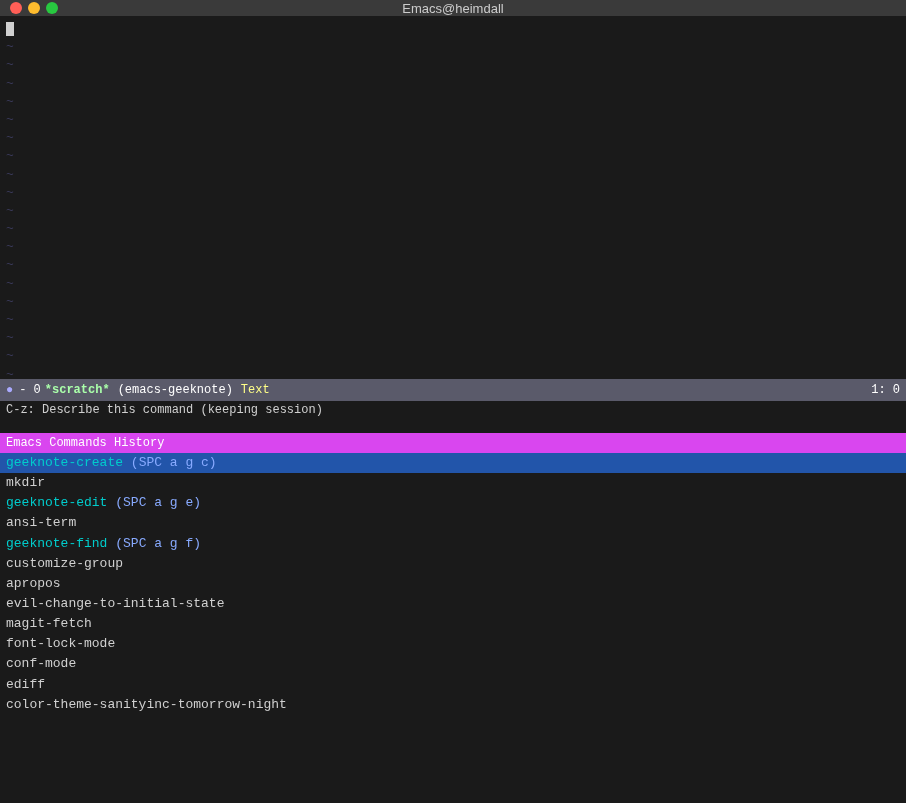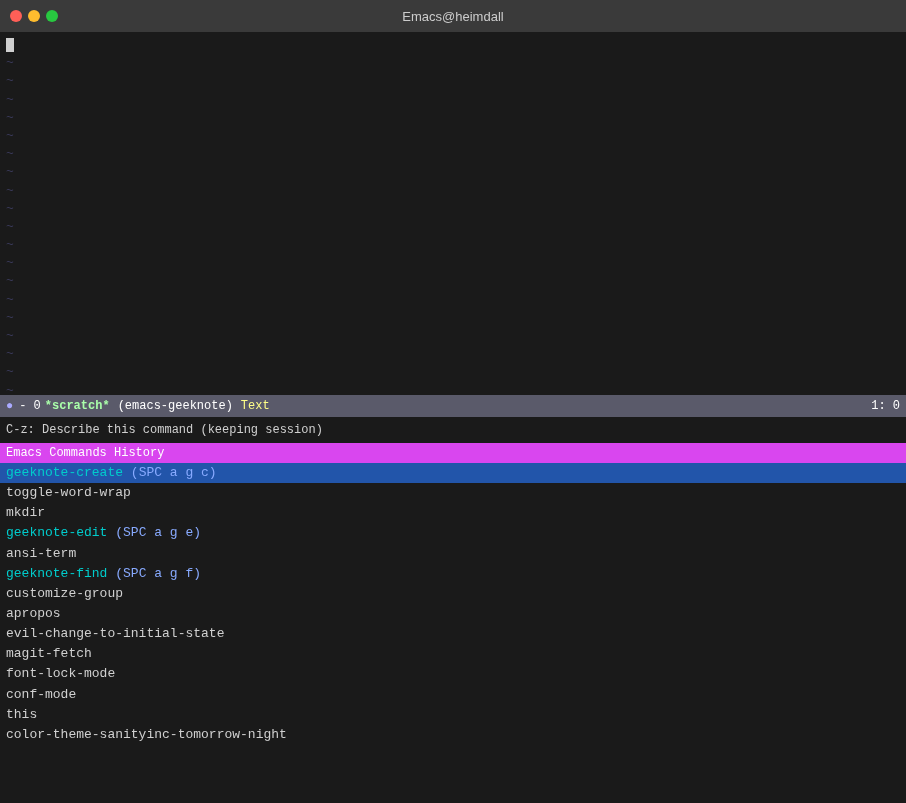--- a/index.html
+++ b/index.html
@@ -12,21 +12,21 @@
       width: 906px;
       height: 803px;
       background: #1a1a1a;
       font-family: 'Courier New', Courier, monospace;
       font-size: 13px;
       overflow: hidden;
       color: #d0d0d0;
     }
 
     .title-bar {
-      height: 32px;
+      height: 16px;
       background: #3a3a3a;
       display: flex;
       align-items: center;
       justify-content: center;
       position: relative;
     }
 
     .title-bar-buttons {
       position: absolute;
       left: 10px;
@@ -112,27 +112,26 @@
       color: #ffff88;
       margin-left: 4px;
     }
 
     .mode-line-pos {
       margin-left: auto;
       color: #ffffff;
     }
 
     .status-line {
-      height: 26px;
+      height: 32px;
       background: #1a1a1a;
       color: #d0d0d0;
       font-size: 12px;
       padding: 2px 6px;
       display: flex;
-      align-items: center;
     }
 
     .helm-header {
       height: 20px;
       background: #2a2a3a;
       color: #d0d0d0;
       font-size: 12px;
       padding: 2px 6px;
       display: flex;
       align-items: center;
@@ -213,23 +212,20 @@
 
 <div class="helm-header helm-selected">
   <span>Emacs Commands History</span>
 </div>
 
 <div class="completion-list">
   <div class="completion-item selected">
     <span><span style="color:#00cccc">geeknote-create</span> <span style="color:#88aaff">(SPC a g c)</span></span>
   </div>
   <div class="completion-item">
-    <span>toggle-word-wrap</span>
-  </div>
-  <div class="completion-item">
     <span>mkdir</span>
   </div>
   <div class="completion-item">
     <span><span style="color:#00cccc">geeknote-edit</span> <span style="color:#88aaff">(SPC a g e)</span></span>
   </div>
   <div class="completion-item">
     <span>ansi-term</span>
   </div>
   <div class="completion-item">
     <span><span style="color:#00cccc">geeknote-find</span> <span style="color:#88aaff">(SPC a g f)</span></span>
@@ -246,19 +242,19 @@
   <div class="completion-item">
     <span>magit-fetch</span>
   </div>
   <div class="completion-item">
     <span>font-lock-mode</span>
   </div>
   <div class="completion-item">
     <span>conf-mode</span>
   </div>
   <div class="completion-item">
-    <span>this</span>
+    <span>ediff</span>
   </div>
   <div class="completion-item">
     <span>color-theme-sanityinc-tomorrow-night</span>
   </div>
 
 </div>
 
 </body></html>

